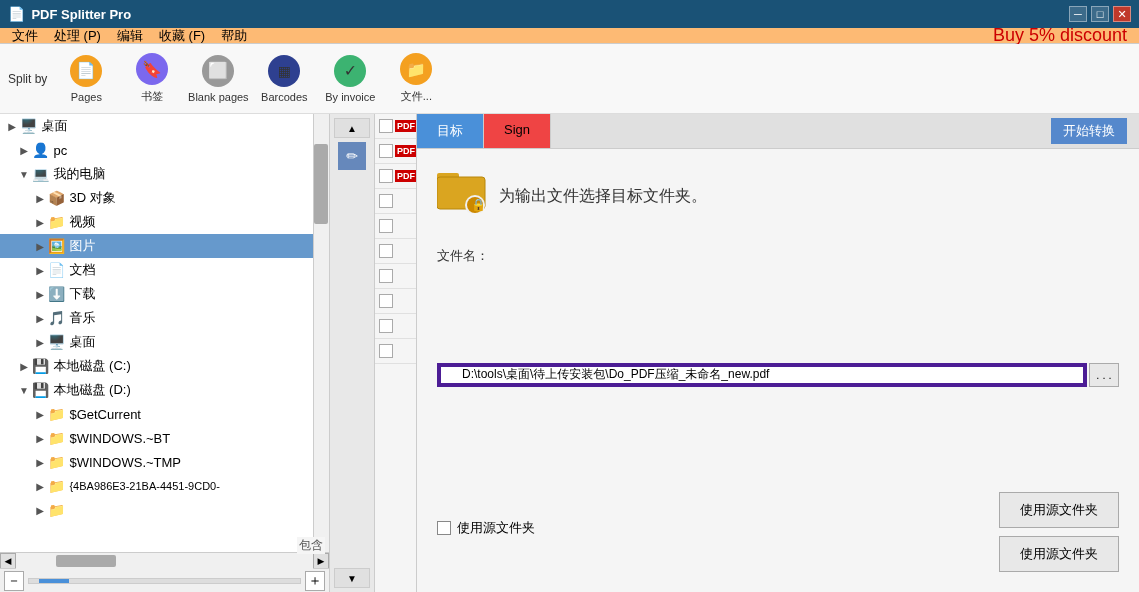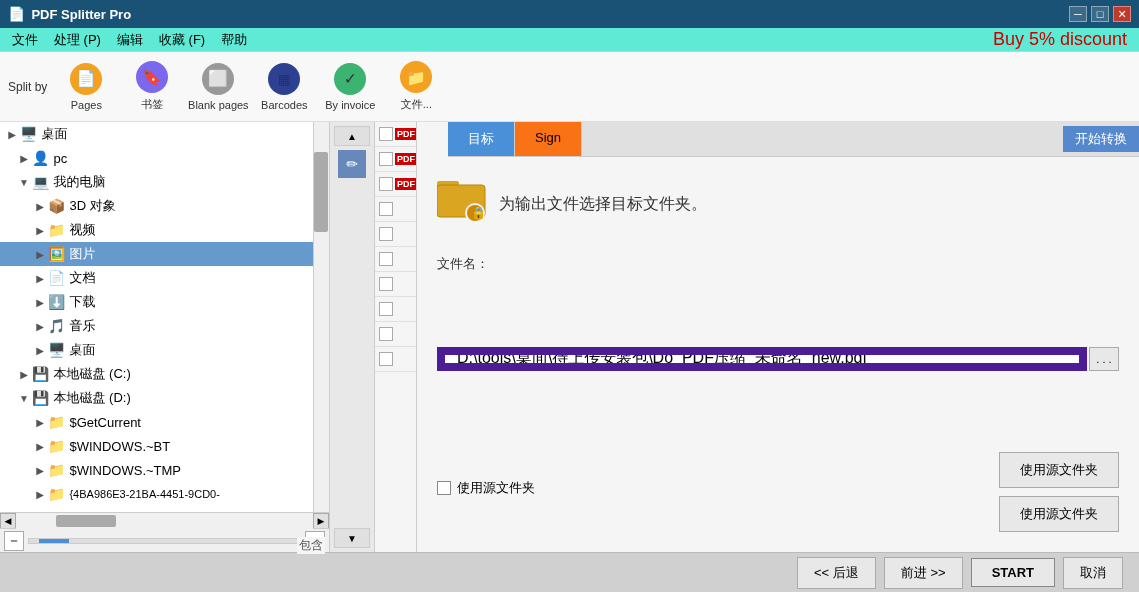--- a/index.html
+++ b/index.html
@@ -16,22 +16,22 @@
       gap: 6px;
       flex-shrink: 0;
     }
     .title-bar-icon { font-size: 14px; }
     .title-bar-text { font-size: 13px; font-weight: bold; }
     .title-bar-controls { margin-left: auto; display: flex; gap: 4px; }
     .title-bar-btn { width: 18px; height: 16px; border: 1px solid rgba(255,255,255,0.4); background: rgba(255,255,255,0.15); color: white; font-size: 11px; display: flex; align-items: center; justify-content: center; cursor: pointer; }
 
     
     .menu-bar {
-      background: #5eead4;
-      height: 24px;
+      background: #fdba74;
+      height: 16px;
       display: flex;
       align-items: center;
       padding: 0 4px;
       border-bottom: 1px solid #ccc;
       flex-shrink: 0;
     }
     .menu-item {
       padding: 2px 8px;
       cursor: pointer;
       font-size: 13px;
@@ -225,24 +225,23 @@
     .right-panel {
       flex: 1;
       background: #f5f5f5;
       display: flex;
       flex-direction: column;
     }
 
     
     .wizard-tabs {
       display: flex;
-      background: #f97316;
+      background: #ef4444;
       border-bottom: 1px solid #ccc;
       flex-shrink: 0;
-      margin-left: 31px;
     }
     .wizard-tab {
       padding: 8px 20px;
       font-size: 13px;
       cursor: pointer;
       border-right: 1px solid #ccc;
     }
     .wizard-tab.active {
       background: #4a90d9;
       color: white;
@@ -292,23 +291,23 @@
     .field-label { font-size: 13px; color: #333; white-space: nowrap; }
     .file-input-group {
       display: flex;
       align-items: center;
       gap: 2px;
       flex: 1;
     }
     .file-input {
       flex: 1;
       height: 24px;
-      border: 8px solid #4c1d95;
-      padding: 0 12px;
-      font-size: 16px;
+      border: 4px solid #4c1d95;
+      padding: 0 21px;
+      font-size: 12px;
       background: white;
       color: #333;
     }
     .browse-btn {
       height: 24px;
       width: 30px;
       border: 1px solid #aaa;
       background: #e8e8e8;
       cursor: pointer;
       font-size: 11px;
@@ -617,21 +616,21 @@
       <div class="pdf-list-row">
           <div class="file-checkbox"></div>
         </div>
     </div>
 
     <div class="right-panel">
 
       <div class="wizard-tabs">
         <div class="wizard-tab active">目标</div>
         <div class="wizard-tab">Sign</div>
-        <div style="flex:1; background:#e0e0e0; display:flex; align-items:center; justify-content:flex-end; padding-right:0;">
+        <div style="flex:1; background:#e0e0e0; display:flex; align-items:center; justify-content:flex-end; padding-right:12px;">
           <div style="padding:4px 12px; background:#5588cc; color:white; cursor:pointer; font-size:13px;">开始转换</div>
         </div>
       </div>
 
       <div class="wizard-body">
         <div class="wizard-content">
 
           <div class="wizard-main">
 
             <div class="folder-header">
@@ -669,19 +668,13 @@
               </div>
             </div>
           </div>
         </div>
       </div>
     </div>
   </div>
 
   <div style="position:absolute; bottom:38px; left:297px; font-size:12px; color:#555; background:#f5f5f5; padding:0 2px; z-index:10;">包含</div>
 
-  <div class="bottom-bar">
-    <button class="nav-btn">&lt;&lt; 后退</button>
-    <button class="nav-btn">前进 &gt;&gt;</button>
-    <button class="start-btn">START</button>
-    <button class="nav-btn">取消</button>
-  </div>
 </div>
 
 </body></html>

